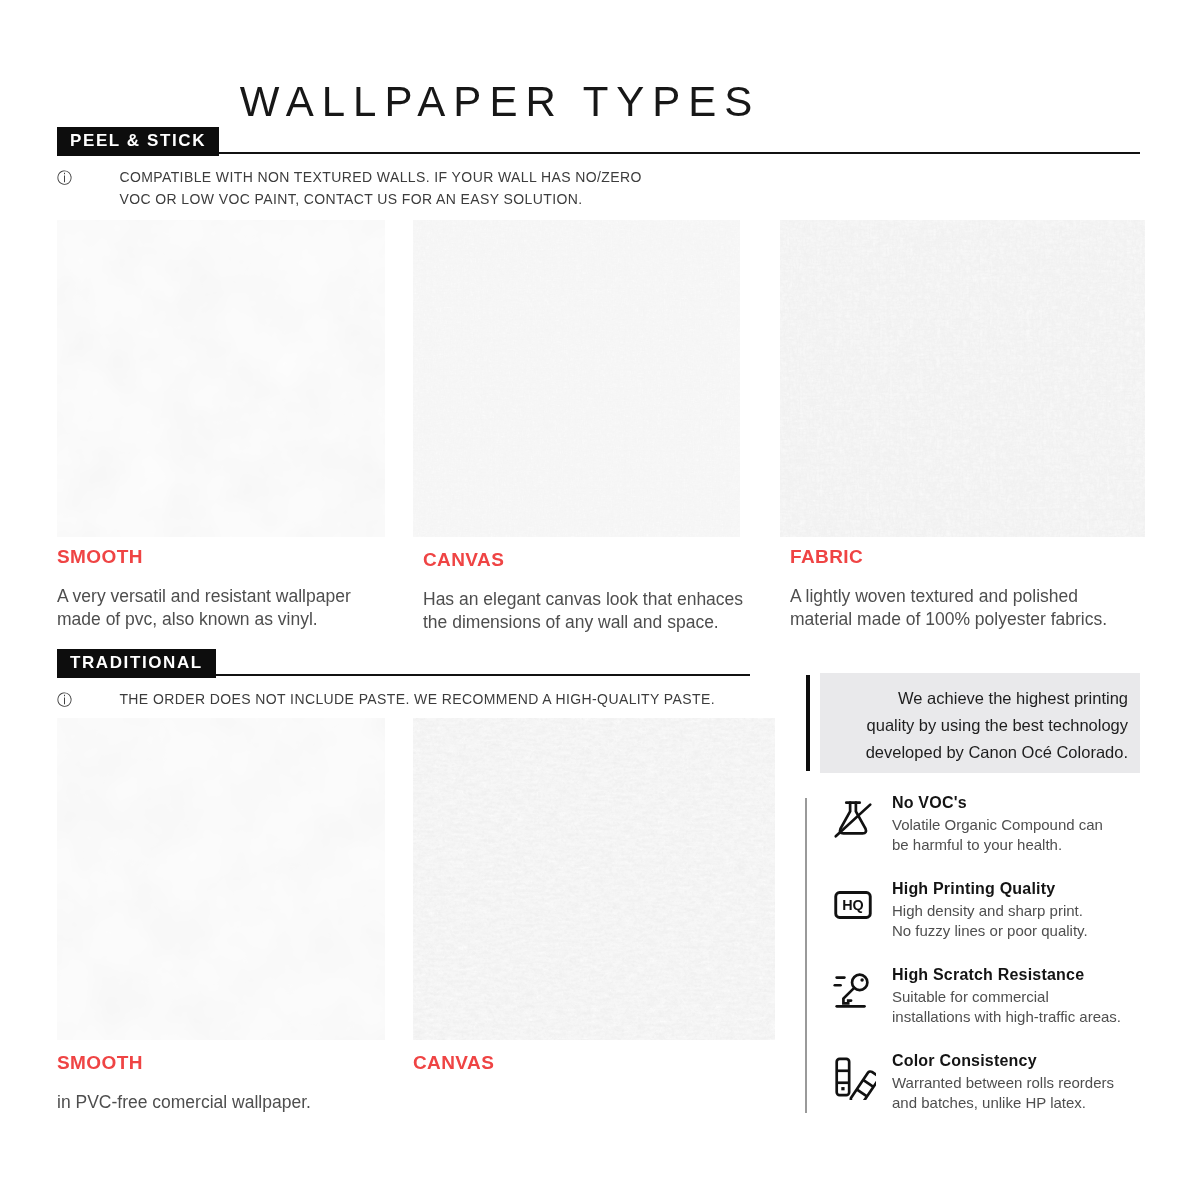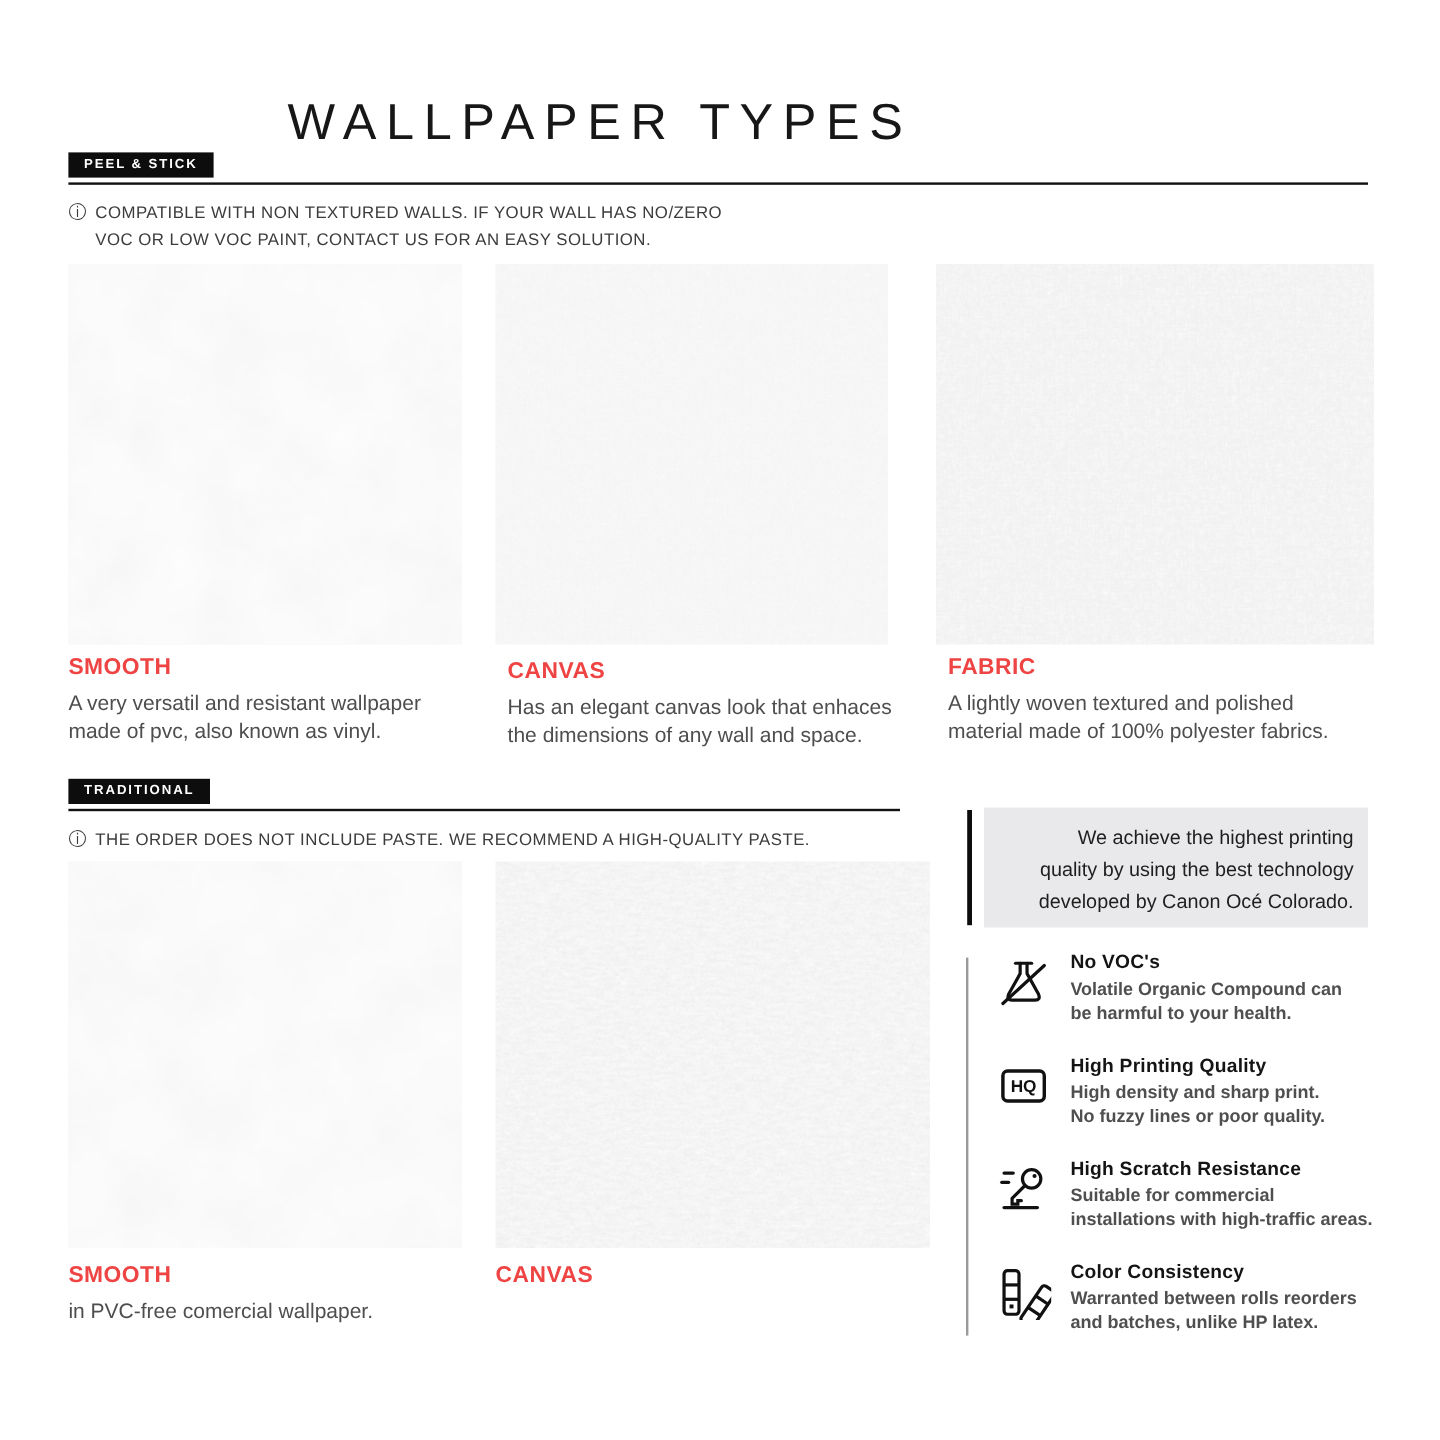--- a/index.html
+++ b/index.html
@@ -2,50 +2,50 @@
 <html><head>
 <meta charset="utf-8">
 <style>
   * { margin:0; padding:0; box-sizing:border-box; }
   html,body { width:1200px; height:1200px; background:#ffffff; font-family:"Liberation Sans", sans-serif; }
   #stage { position:relative; width:1200px; height:1200px; background:#fff; overflow:hidden; }
 
   .page-title { position:absolute; top:50px; left:0; width:1000px; text-align:center;
     font-size:42px; font-weight:400; letter-spacing:8px; color:#171717;margin-top:28px; }
 
-  .badge { position:absolute; background:#0d0d0d; color:#fff; font-size:11px; font-weight:700;
+  .badge { position:absolute; background:#0d0d0d; color:#fff; font-size:17px; font-weight:700;
     letter-spacing:1.6px; padding:4px 13px 5px 13px; z-index:2; }
   .rule { position:absolute; height:2px; background:#111; }
 
   .note { position:absolute; display:flex; gap:7px; color:#3c3c3c; font-size:14px;
     letter-spacing:0.4px; line-height:1.55; }
   .note .info-glyph { font-size:15px; line-height:1.45; color:#3c3c3c; }
-  .note .note-text { max-width:565px; }
+  .note .note-text { max-width:565px;margin-left:40px; }
   .note .nline { display:block; }
 
   .swatch { position:absolute; background:#f4f4f5; overflow:hidden; }
   .swatch svg { display:block; width:100%; height:100%; }
 
   .caption { position:absolute; }
   .caption .cap-label { font-size:19px; font-weight:700; letter-spacing:0.4px; color:#ef4444; }
-  .caption .cap-desc { margin-top:7px; font-size:17.5px; color:#4e4e4e; line-height:1.33; }
+  .caption .cap-desc { margin-top:17px; font-size:17.5px; color:#4e4e4e; line-height:1.33; }
   .caption .dline { display:block; white-space:nowrap; }
 
   .accent-bar { position:absolute; left:806px; top:675px; width:4px; height:96px; background:#0d0d0d; }
   .quality-box { position:absolute; left:820px; top:673px; width:320px; height:100px;
     background:#e9e9eb; padding:12px 12px 12px 22px;text-align:right; }
   .quality-box .qline { display:block; font-size:16.5px; color:#1e1e1e; line-height:27px; white-space:nowrap; }
 
   .feature-rail { position:absolute; left:805px; top:798px; width:2px; height:315px; background:#9a9a9a; }
 
   .feature { position:absolute; left:830px; width:330px; display:flex; gap:16px; }
   .feature .f-icon { flex:0 0 46px; width:46px; height:46px; margin-top:2px; }
   .feature .f-title { font-size:16px; font-weight:700; color:#141414; letter-spacing:0.2px; }
   .feature .f-desc { margin-top:3px; font-size:15px; color:#4f4f4f; line-height:1.36; }
-  .feature .dline { display:block; white-space:nowrap;font-weight:bold; }
+  .feature .dline { display:block; white-space:nowrap; }
 </style>
 </head>
 <body>
 
 <div id="stage">
 
   <h1 class="page-title">WALLPAPER TYPES</h1>
 
   <div class="badge" style="left:57px; top:127px;">PEEL &amp; STICK</div>
   <div class="rule" style="left:57px; top:152px; width:1083px;"></div>

